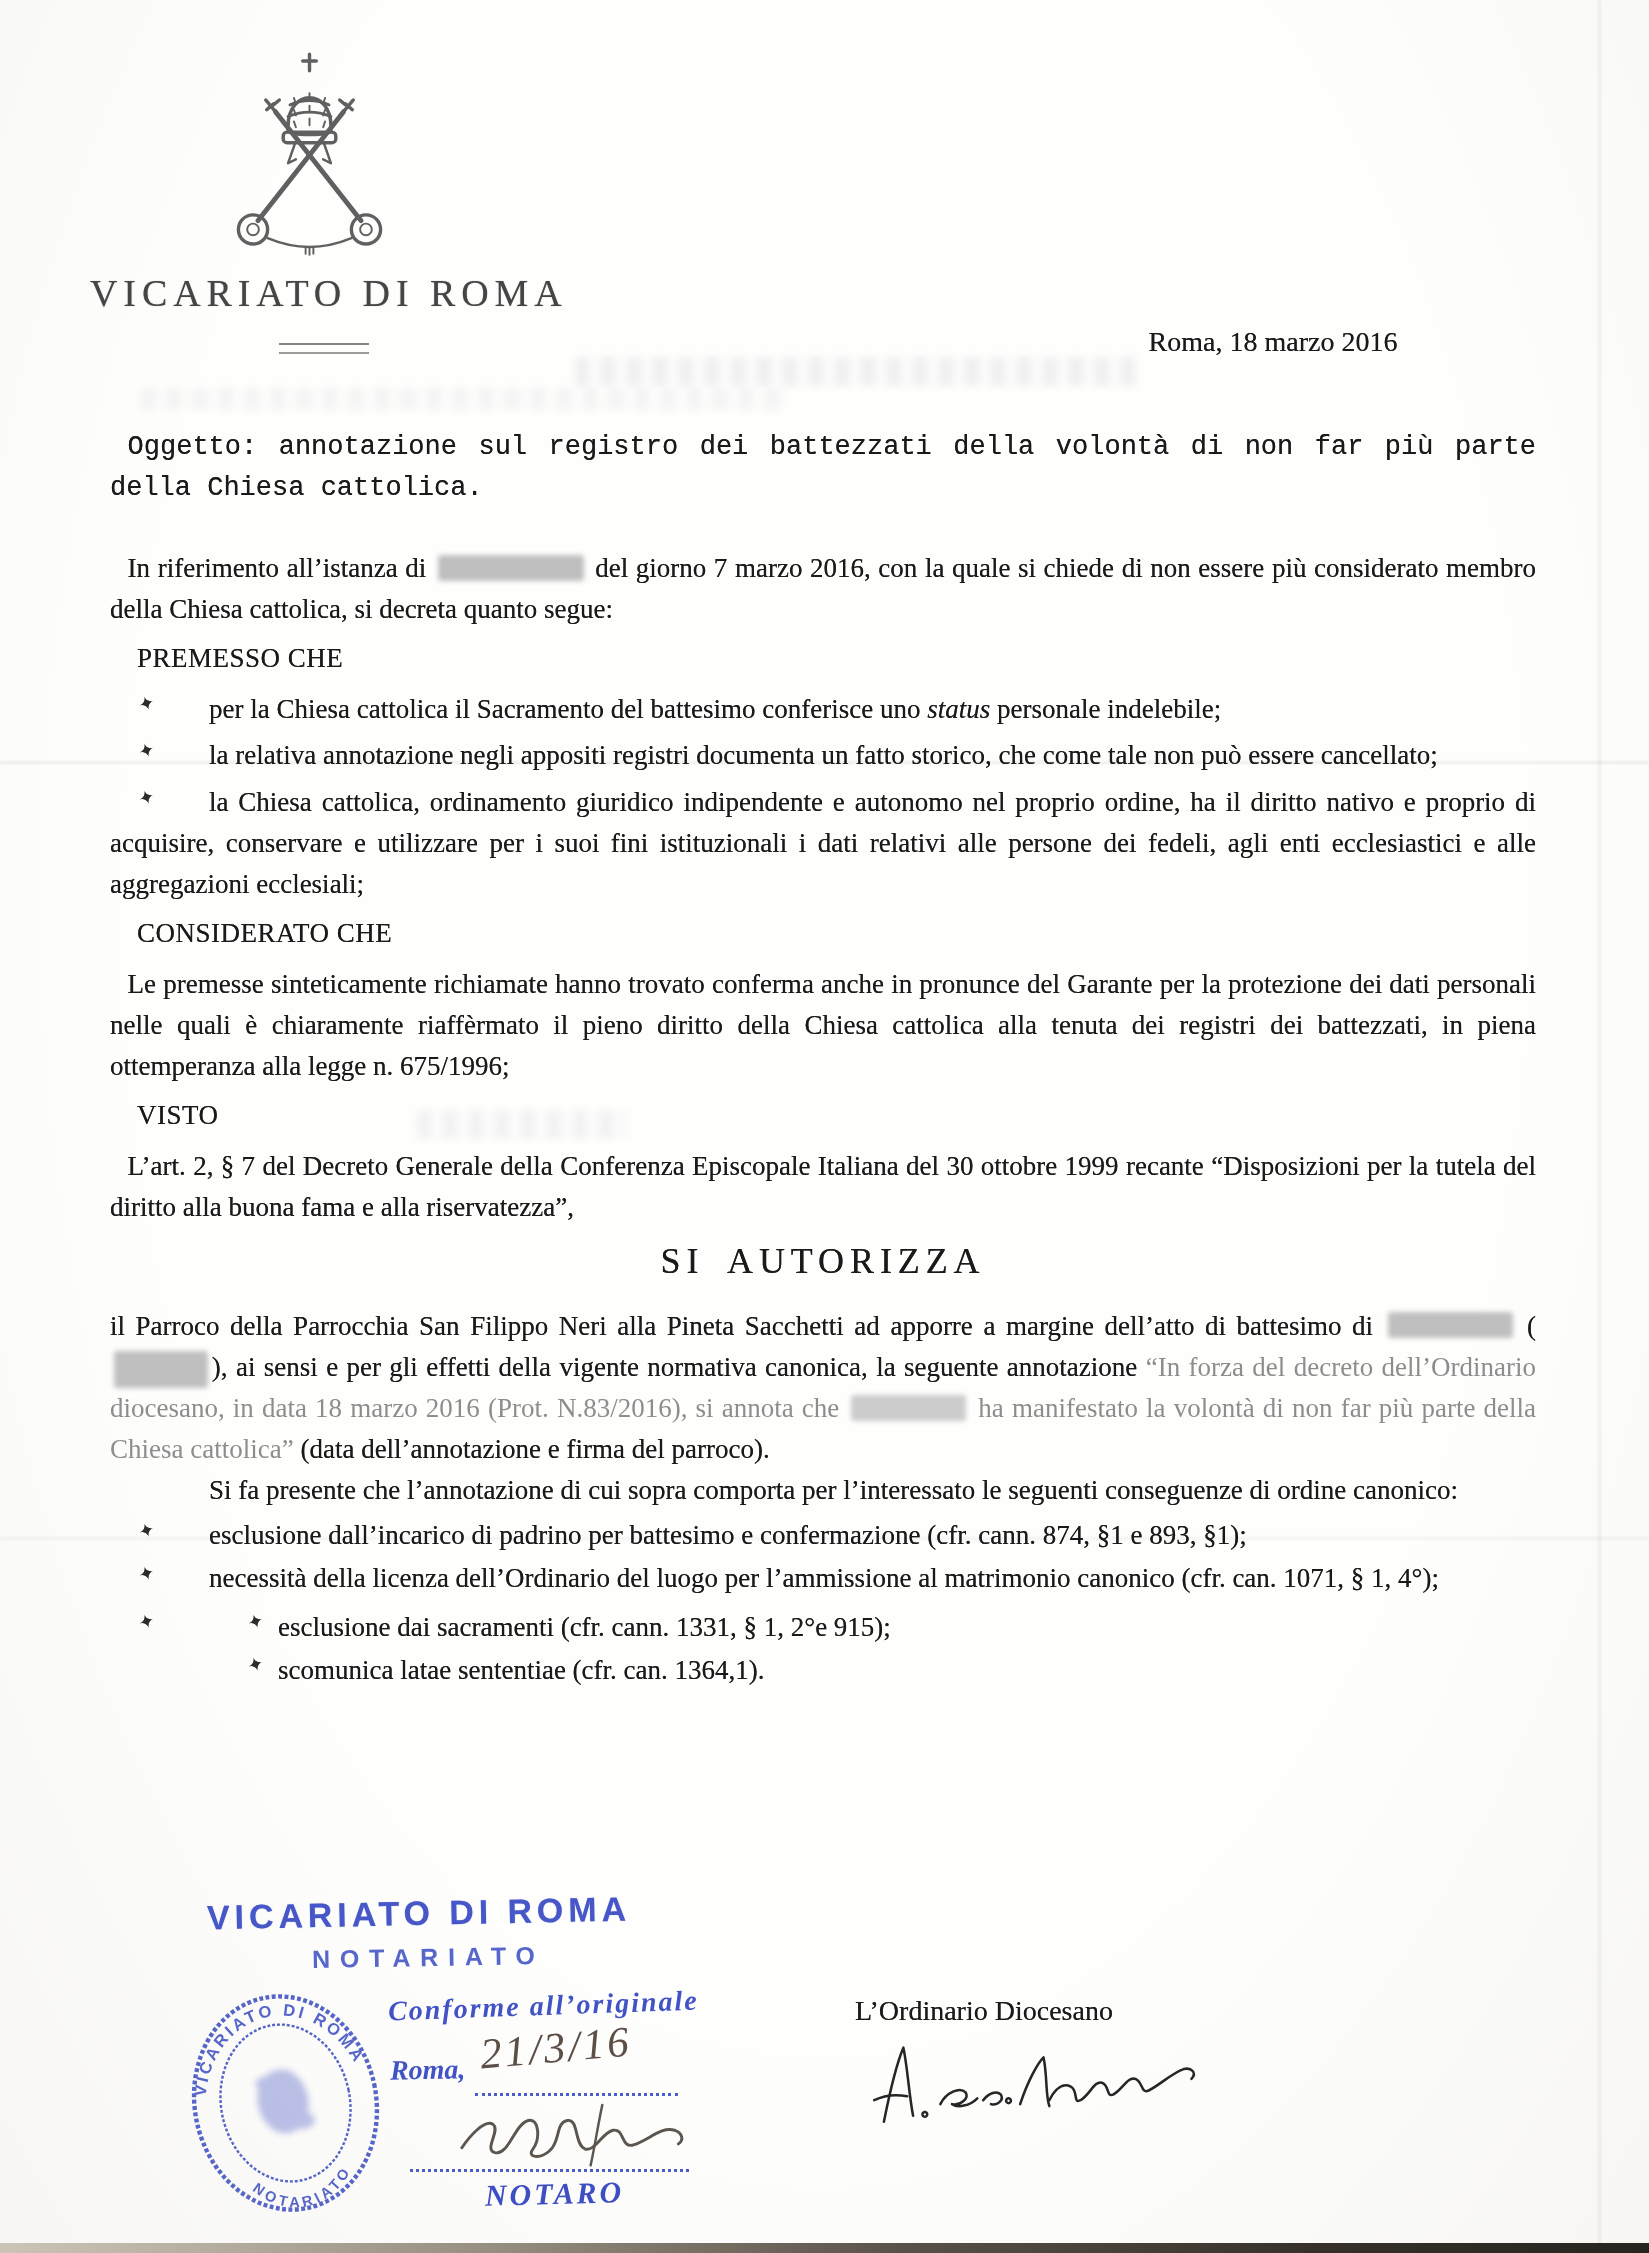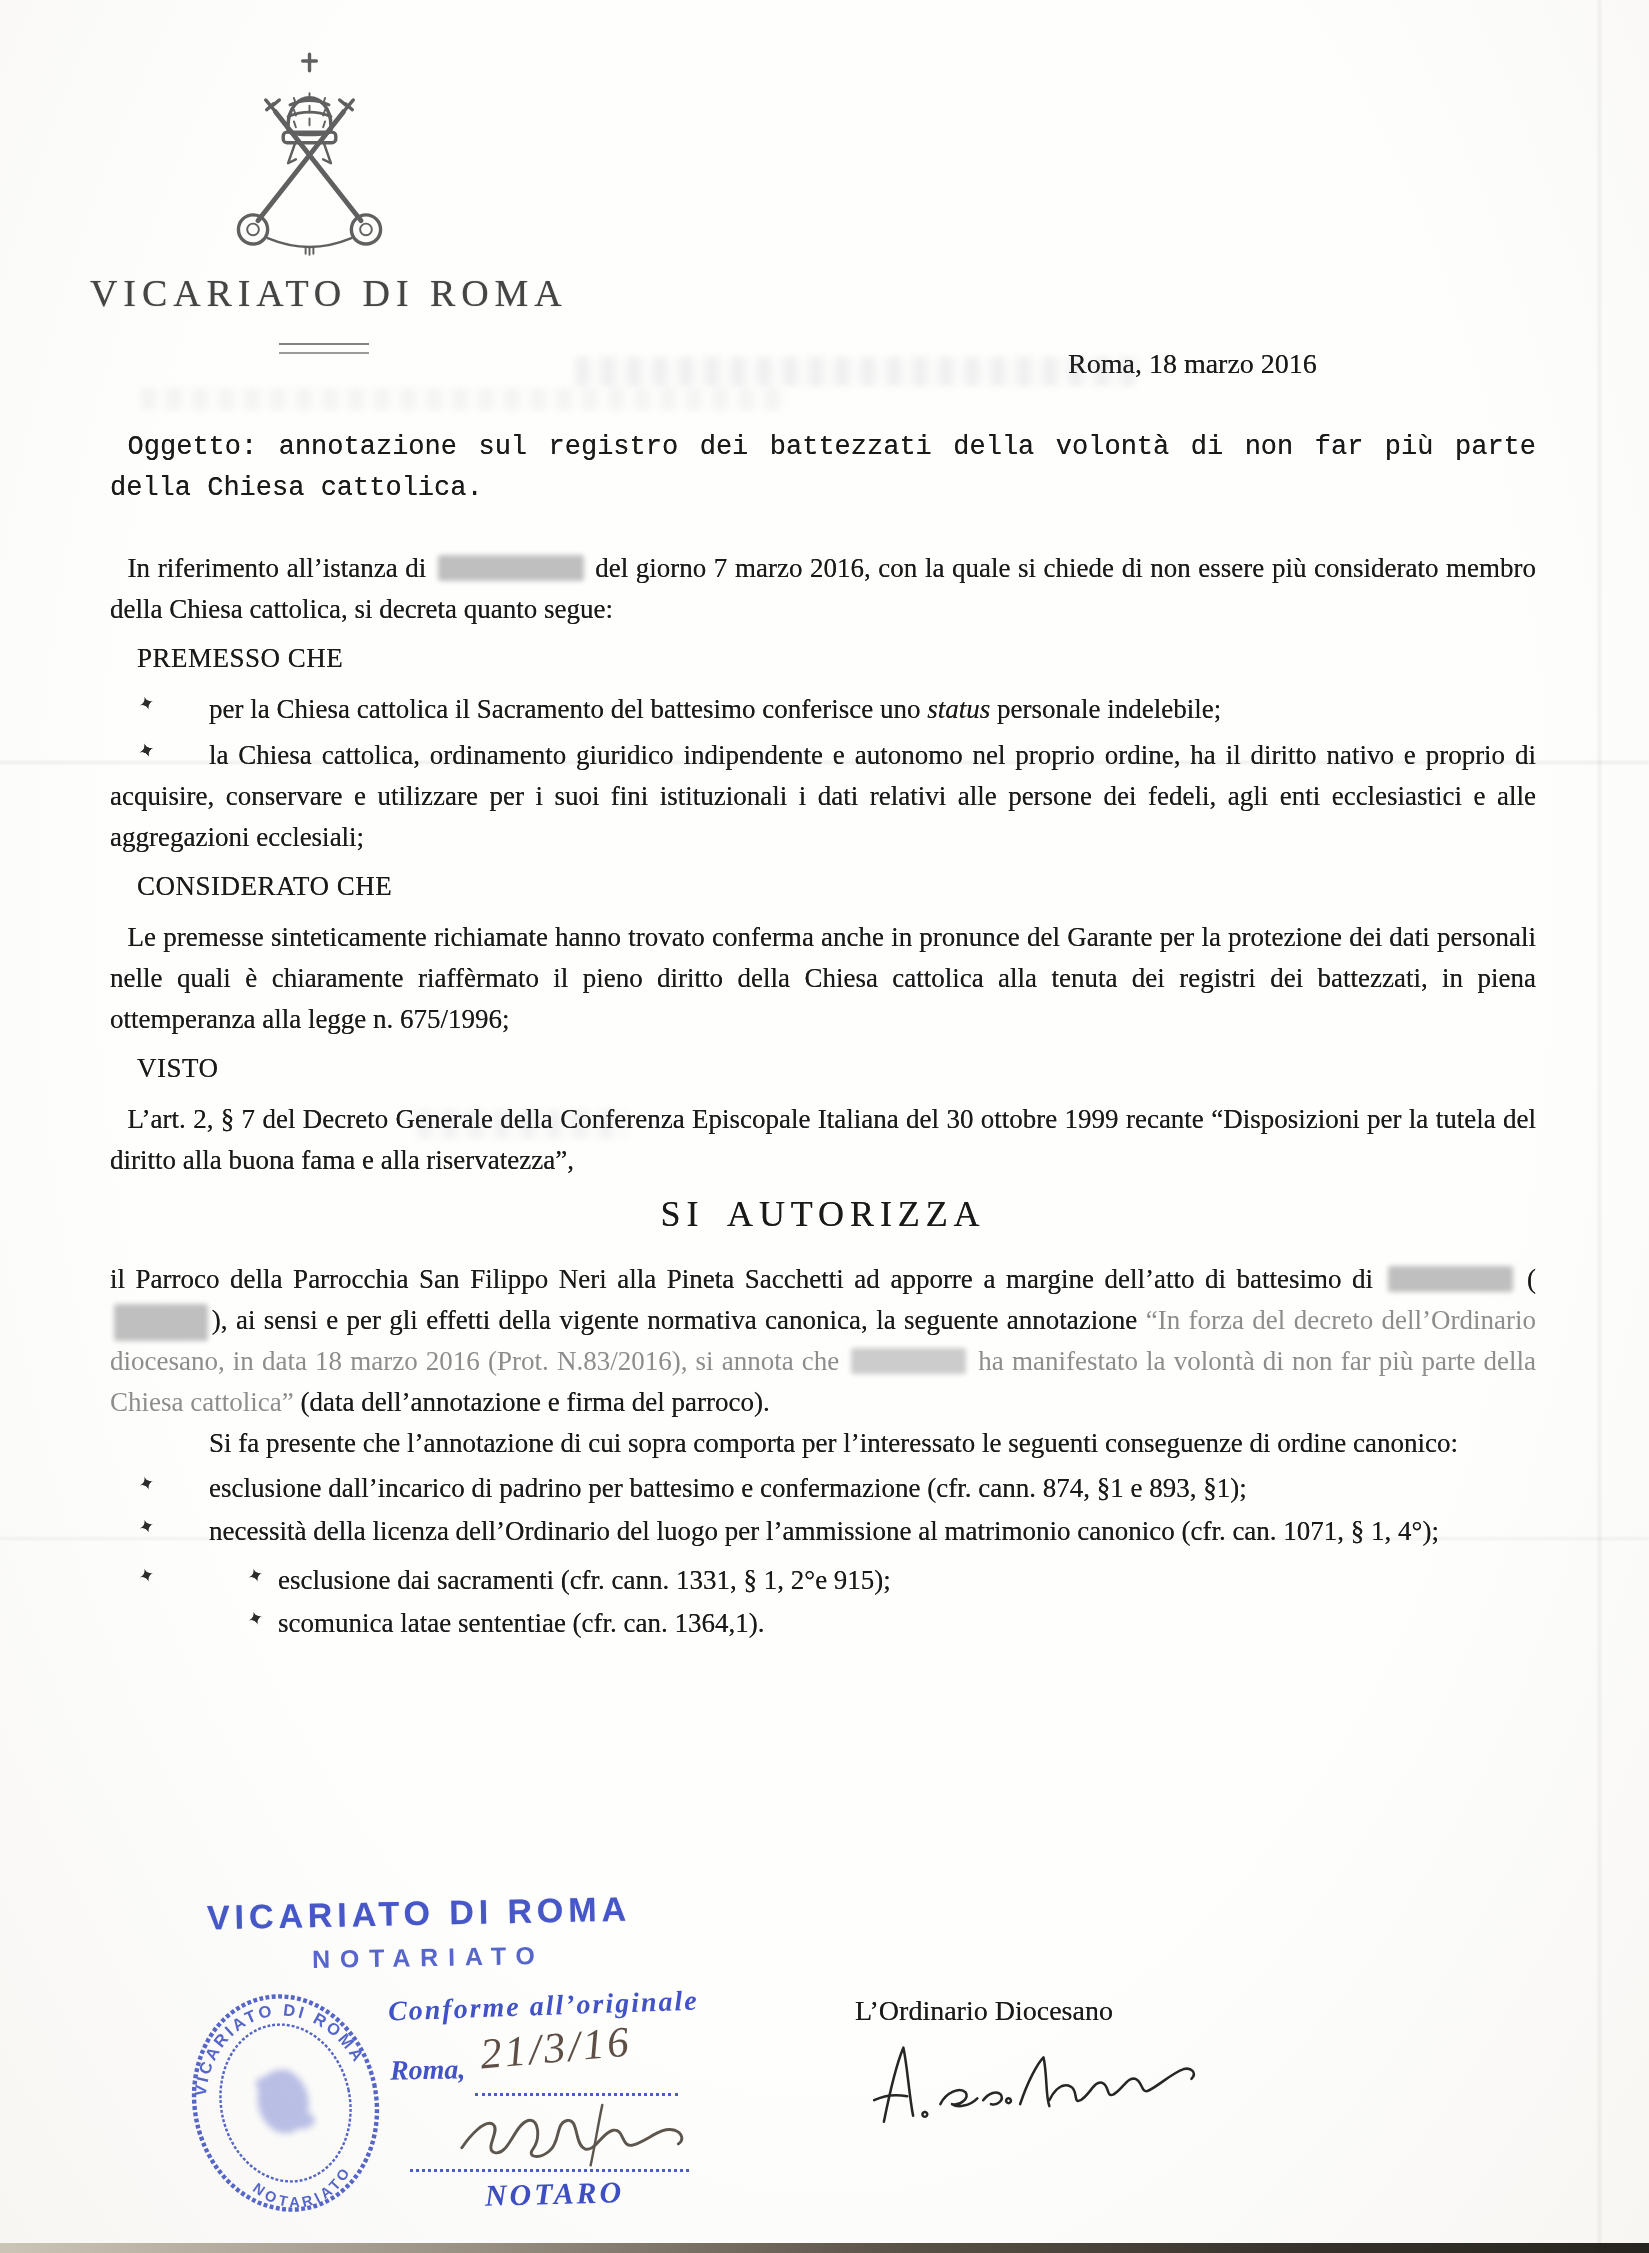--- a/index.html
+++ b/index.html
@@ -26,22 +26,22 @@
     position:absolute;left:90px;top:271px;
     font-size:38px;letter-spacing:5.9px;color:#454545;
     text-shadow:0 0 1px rgba(60,60,60,.55);
     white-space:nowrap;
   }
   .letterhead-rule{
     position:absolute;left:279px;top:343px;width:90px;height:6.8px;
     border-top:2px solid #5a5a5a;border-bottom:2px solid #7a7a7a;opacity:.75;
   }
   .date-line{
-    position:absolute;left:1068px;top:348px;width:410px;
-    font-size:28px;text-align:left;
+    position:absolute;left:1068px;top:326px;width:410px;
+    font-size:28px;text-align:center;
     text-shadow:0 0 0.5px rgba(0,0,0,.7);
   }
   
   .doc{
     position:absolute;left:110px;top:427px;width:1426px;
     font-size:27px;line-height:41px;
     text-align:justify;
     text-shadow:0 0 0.5px rgba(0,0,0,.7);
   }
   .doc p{margin:0;}
@@ -197,21 +197,21 @@
   <div class="doc">
 
     <p class="subject">Oggetto: annotazione sul registro dei battezzati della volontà di non far più parte della Chiesa cattolica.</p>
 
     <p class="intro"><span>In riferimento all’istanza di </span><span class="redact r1"></span><span> del giorno 7 marzo 2016, con la quale si chiede di non essere più considerato membro della Chiesa cattolica, si decreta quanto segue:</span></p>
 
     <p class="h-caps">PREMESSO CHE</p>
 
     <p class="bullet-item"><span class="bullet-icon">✦</span><span>per la Chiesa cattolica il Sacramento del battesimo conferisce uno </span><span class="it">status</span><span> personale indelebile;</span></p>
 
-    <p class="bullet-item"><span class="bullet-icon">✦</span></p>
+    <p class="bullet-item"><span class="bullet-icon">✦</span><span>la relativa annotazione negli appositi registri documenta un fatto storico, che come tale non può essere cancellato;</span></p>
 
     <p class="bullet-item gap-lg"><span class="bullet-icon">✦</span><span>la Chiesa cattolica, ordinamento giuridico indipendente e autonomo nel proprio ordine, ha il diritto nativo e proprio di acquisire, conservare e utilizzare per i suoi fini istituzionali i dati relativi alle persone dei fedeli, agli enti ecclesiastici e alle aggregazioni ecclesiali;</span></p>
 
     <p class="h-caps">CONSIDERATO CHE</p>
 
     <p class="considerato-p" style="text-indent:17.6px;">Le premesse sinteticamente richiamate hanno trovato conferma anche in pronunce del Garante per la protezione dei dati personali nelle quali è chiaramente riaffèrmato il pieno diritto della Chiesa cattolica alla tenuta dei registri dei battezzati, in piena ottemperanza alla legge n. 675/1996;</p>
 
     <p class="h-caps">VISTO</p>
 
     <p class="visto-p" style="text-indent:17.6px;">L’art. 2, § 7 del Decreto Generale della Conferenza Episcopale Italiana del 30 ottobre 1999 recante “Disposizioni per la tutela del diritto alla buona fama e alla riservatezza”,</p>

